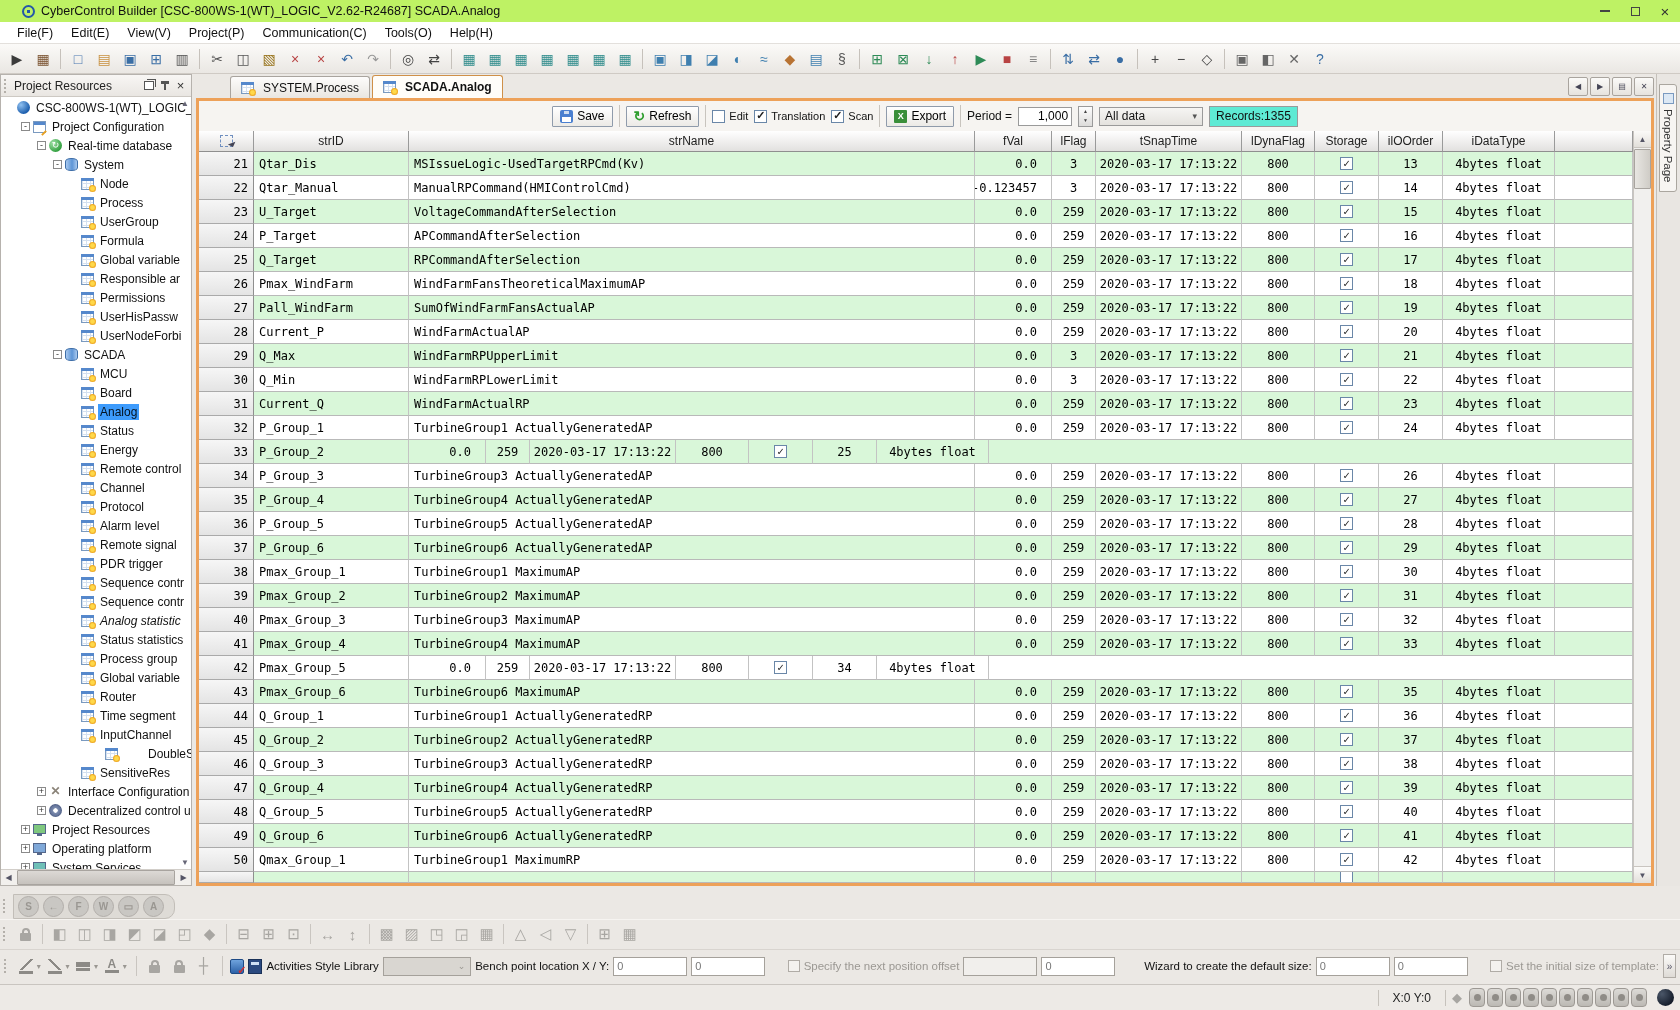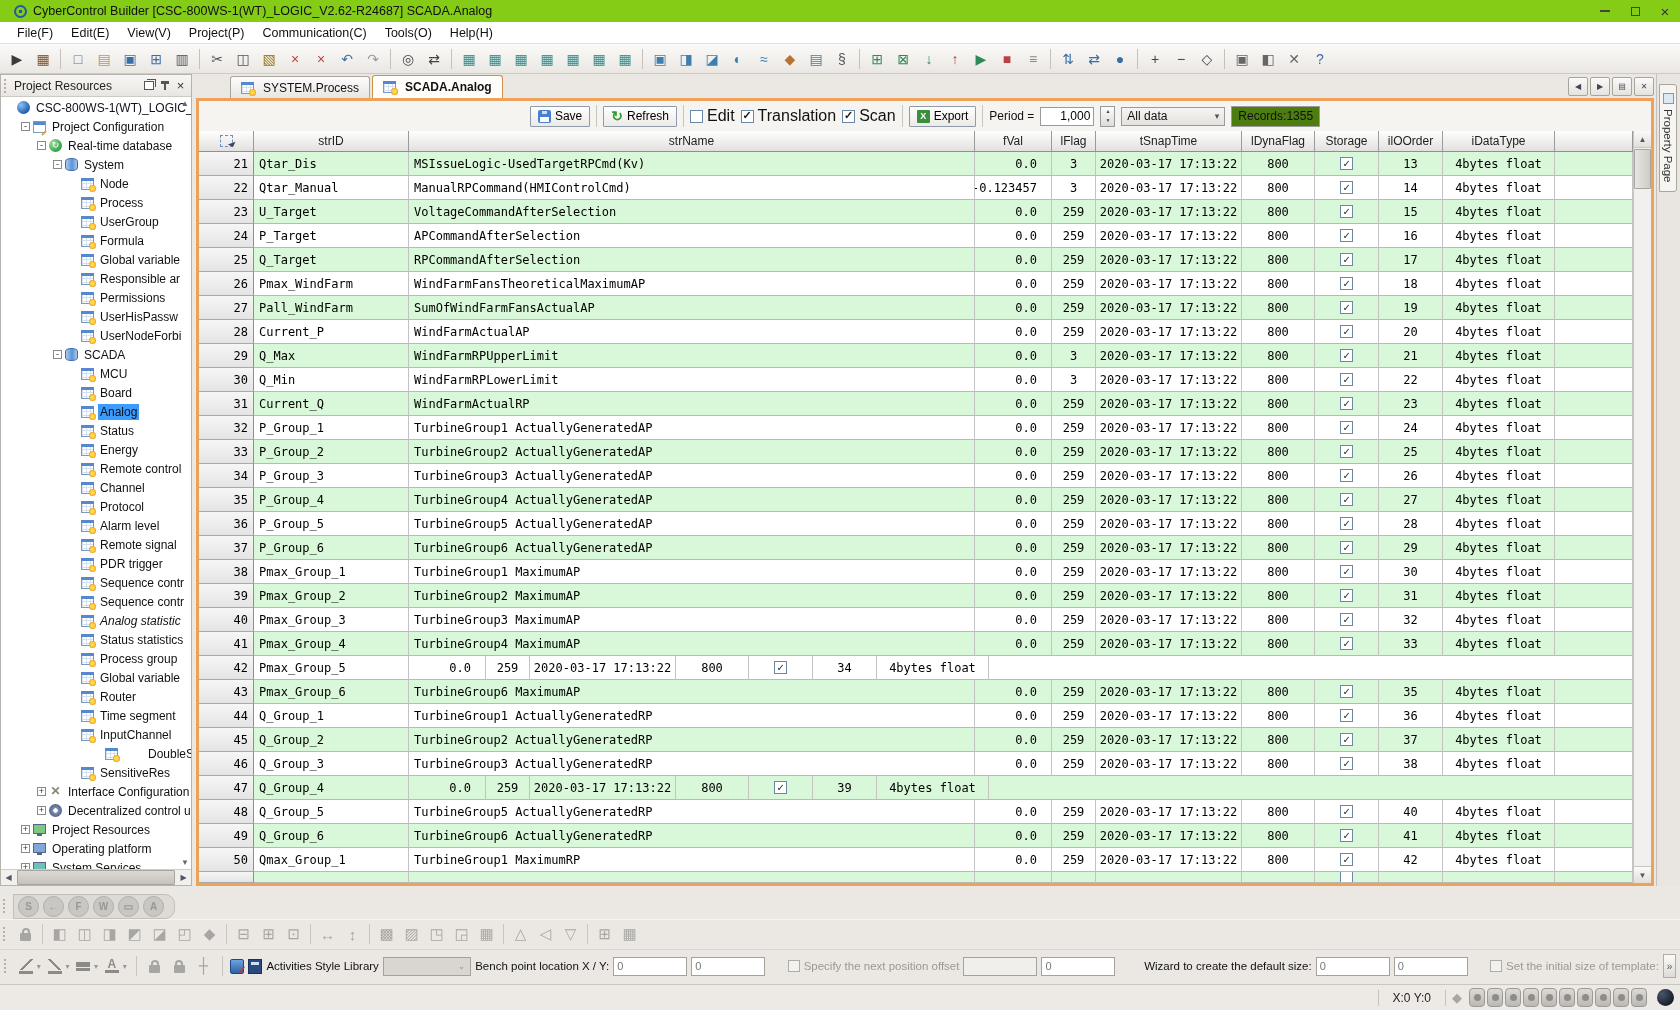--- a/index.html
+++ b/index.html
@@ -1,21 +1,21 @@
 <!DOCTYPE html>
 <html><head>
 <meta charset="utf-8">
 <style>
   html,body{margin:0;padding:0;}
   body{width:1680px;height:1010px;position:relative;overflow:hidden;background:#ebe8e4;
        font-family:"Liberation Sans",sans-serif;font-size:12px;color:#111;-webkit-font-smoothing:antialiased;}
   .abs{position:absolute;}
 
   
-  .titlebar{top:0;left:0;width:1680px;height:22px;background:#84cc16;display:flex;align-items:center;padding-left:14px;box-sizing:border-box;}
+  .titlebar{top:0;left:0;width:1680px;height:22px;background:#bef264;display:flex;align-items:center;padding-left:22px;box-sizing:border-box;}
   .app-ic{width:13px;height:13px;border:2px solid #2458a8;border-radius:50%;box-sizing:border-box;position:relative;margin-right:6px;}
   .app-ic::after{content:"";position:absolute;left:3px;top:3px;width:3px;height:3px;background:#2458a8;}
   .title-text{font-size:12.5px;color:#111;}
   .wctrls{margin-left:auto;display:flex;height:100%;}
   .wbtn{width:30px;height:100%;display:flex;align-items:center;justify-content:center;color:#333;}
   .ic-min{width:10px;height:2px;background:#444;}
   .ic-max{width:9px;height:9px;border:1.5px solid #444;box-sizing:border-box;}
   .ic-x{font-size:15px;line-height:15px;color:#333;}
 
   
@@ -75,35 +75,35 @@
   .tabnav{margin-left:auto;display:flex;gap:2px;padding-bottom:2px;}
   .tabnav-btn{width:18px;height:17px;background:linear-gradient(#fbfaf8,#e6e3de);border:1px solid #a9a49e;border-radius:2px;
               font-size:8px;color:#445;display:flex;align-items:center;justify-content:center;}
 
   
   .panel{top:98px;left:196px;width:1458px;height:788px;border:3px solid #eda159;background:#f6f4f1;box-sizing:border-box;display:flex;flex-direction:column;}
   .ptb{height:30px;display:flex;align-items:center;justify-content:center;gap:6px;background:#f6f4f1;flex:none;}
   .pbtn{display:flex;align-items:center;gap:4px;height:21px;padding:0 7px;background:linear-gradient(#ffffff,#eceae6);
         border:1px solid #8f9bab;border-radius:1px;font-size:12px;font-family:"Liberation Sans",sans-serif;}
   .psep{width:1px;height:22px;background:#c8c4be;}
-  .pchk{display:flex;align-items:center;gap:4px;font-size:16px;}
+  .pchk{display:flex;align-items:center;gap:4px;font-size:11px;}
   .cb{width:13px;height:13px;background:#fff;border:1px solid #6a87a8;box-sizing:border-box;display:inline-flex;align-items:center;justify-content:center;flex:none;}
   .cb.on::after{content:"✓";font-size:11px;font-weight:bold;color:#222;margin-top:-1px;}
   .ic-floppy{width:13px;height:13px;background:#4a7fd0;border-radius:2px;position:relative;}
   .ic-floppy::before{content:"";position:absolute;left:2px;right:2px;bottom:1px;height:5px;background:#fff;}
   .ic-floppy::after{content:"";position:absolute;left:4px;right:4px;top:1px;height:3px;background:#cddcf0;}
   .ic-refresh{color:#2f9e2f;font-size:14px;font-weight:bold;line-height:13px;}
   .ic-export{width:13px;height:13px;background:#3a8f3a;color:#fff;font-size:9px;font-weight:bold;display:flex;align-items:center;justify-content:center;border-radius:1px;}
   .plabel{font-size:12px;}
   .pinput{width:46px;height:17px;border:1px solid #9a9a9a;font-size:12px;text-align:right;padding:0 3px;font-family:"Liberation Sans",sans-serif;}
   .spin{width:13px;height:19px;display:flex;flex-direction:column;border:1px solid #9a9a9a;background:linear-gradient(#fdfdfd,#dddcda);}
   .spin span{flex:1;font-size:5px;line-height:8px;text-align:center;color:#444;}
   .ddl{width:104px;height:19px;border:1px solid #9a9a9a;background:linear-gradient(#f6f5f3,#e4e2de);display:flex;align-items:center;padding:0 5px;box-sizing:border-box;font-size:12px;}
   .ddl .dar{margin-left:auto;font-size:9px;color:#555;}
-  .precords{height:19px;border:1px solid #9a9a9a;background:#4d7c0f;display:flex;align-items:center;padding:0 6px;font-size:12px;}
+  .precords{height:19px;border:1px solid #9a9a9a;background:#5eead4;display:flex;align-items:center;padding:0 6px;font-size:12px;}
 
   
   .grid-wrap{flex:1;display:flex;overflow:hidden;background:#c4b5fd;}
   .grid-main{flex:1;display:flex;flex-direction:column;overflow:hidden;}
   .ghead{height:21px;display:flex;flex:none;}
   .gh{background:linear-gradient(#ffffff,#e2e1df);border-right:1px solid #9a9a9a;border-bottom:1px solid #8f8f8f;
       display:flex;align-items:center;justify-content:center;font-size:12px;color:#222;box-sizing:border-box;}
   .sel-ic{width:11px;height:10px;border:1px dashed #6f8fc0;position:relative;}
   .sel-ic::after{content:"";position:absolute;right:-5px;bottom:-5px;width:0;height:0;border:4px solid transparent;border-top-color:#445;transform:rotate(-20deg);}
   .gbody{flex:none;}
@@ -740,21 +740,20 @@
             <span class="gc c7">
               <span class="cb on"></span>
             </span>
             <span class="gc c8">24</span>
             <span class="gc c9">4bytes float</span>
             <span class="gc c10"></span>
           </div>
           <div class="grow green">
             <span class="gc c0 rn">33</span>
             <span class="gc c1 a-l">P_Group_2</span>
-            <span class="gc c2 a-l">TurbineGroup2 ActuallyGeneratedAP</span>
             <span class="gc c3 a-r">0.0</span>
             <span class="gc c4">259</span>
             <span class="gc c5">2020-03-17 17:13:22</span>
             <span class="gc c6">800</span>
             <span class="gc c7">
               <span class="cb on"></span>
             </span>
             <span class="gc c8">25</span>
             <span class="gc c9">4bytes float</span>
             <span class="gc c10"></span>
@@ -949,20 +948,21 @@
             <span class="gc c7">
               <span class="cb on"></span>
             </span>
             <span class="gc c8">38</span>
             <span class="gc c9">4bytes float</span>
             <span class="gc c10"></span>
           </div>
           <div class="grow green">
             <span class="gc c0 rn">47</span>
             <span class="gc c1 a-l">Q_Group_4</span>
+            <span class="gc c2 a-l">TurbineGroup4 ActuallyGeneratedRP</span>
             <span class="gc c3 a-r">0.0</span>
             <span class="gc c4">259</span>
             <span class="gc c5">2020-03-17 17:13:22</span>
             <span class="gc c6">800</span>
             <span class="gc c7">
               <span class="cb on"></span>
             </span>
             <span class="gc c8">39</span>
             <span class="gc c9">4bytes float</span>
             <span class="gc c10"></span>

